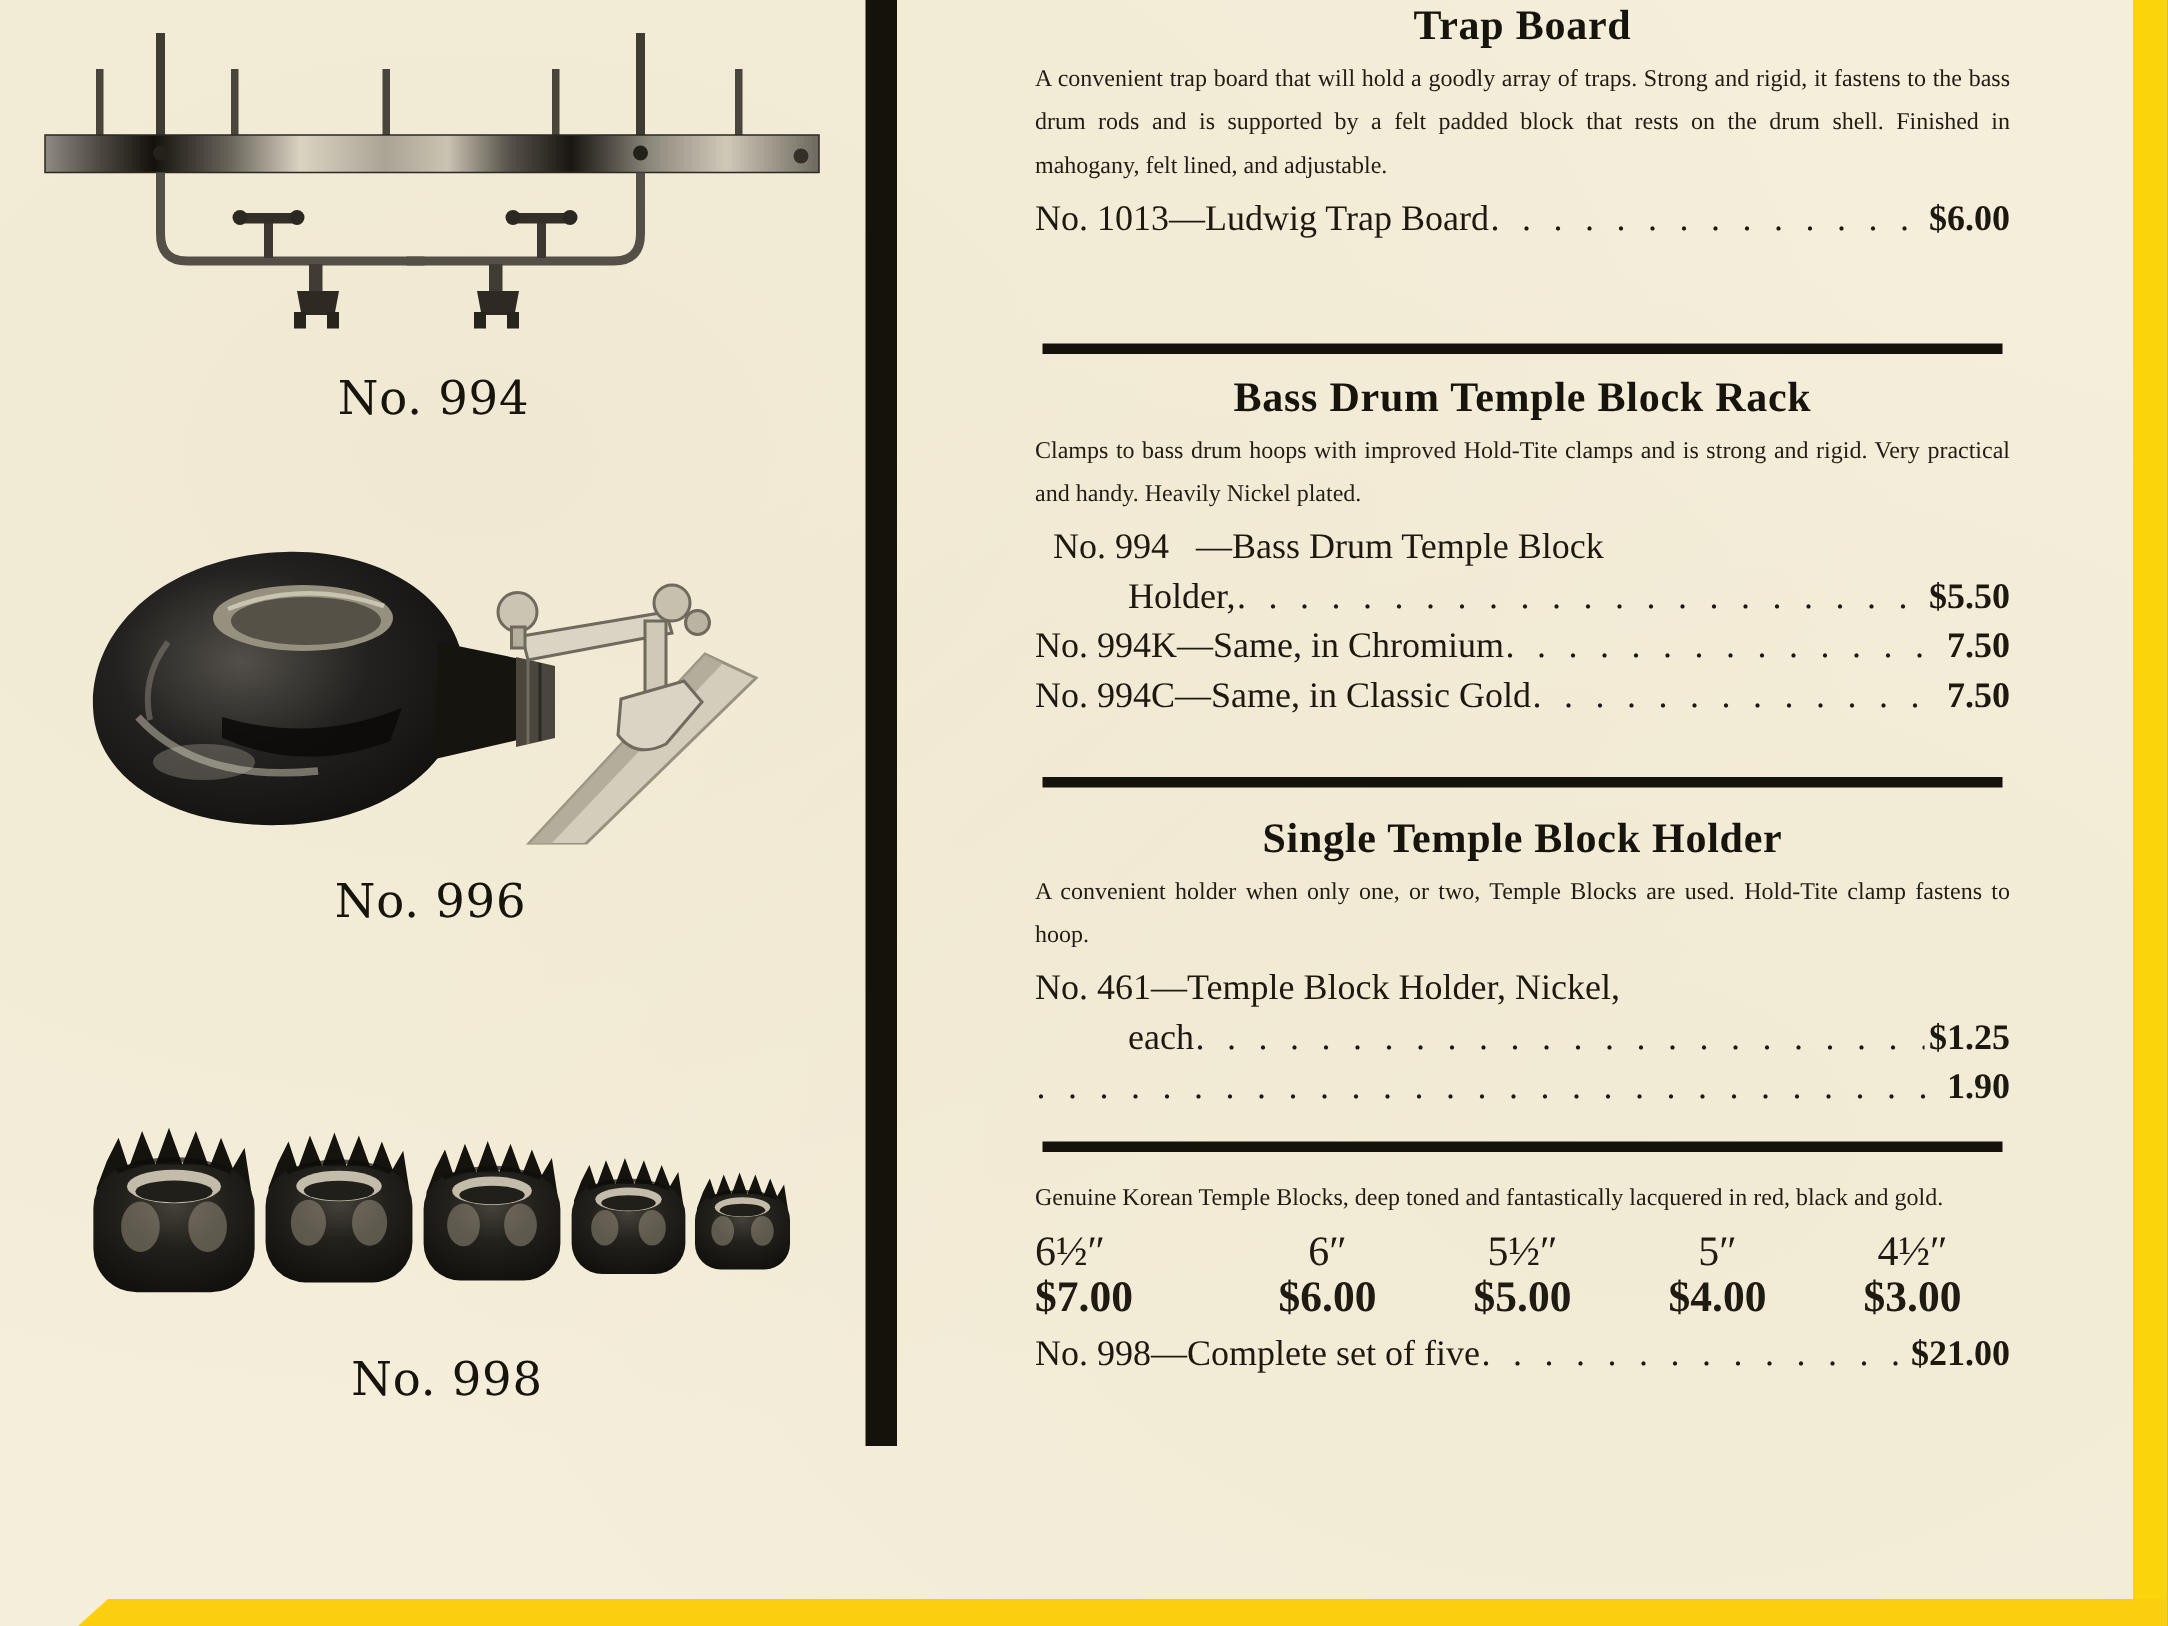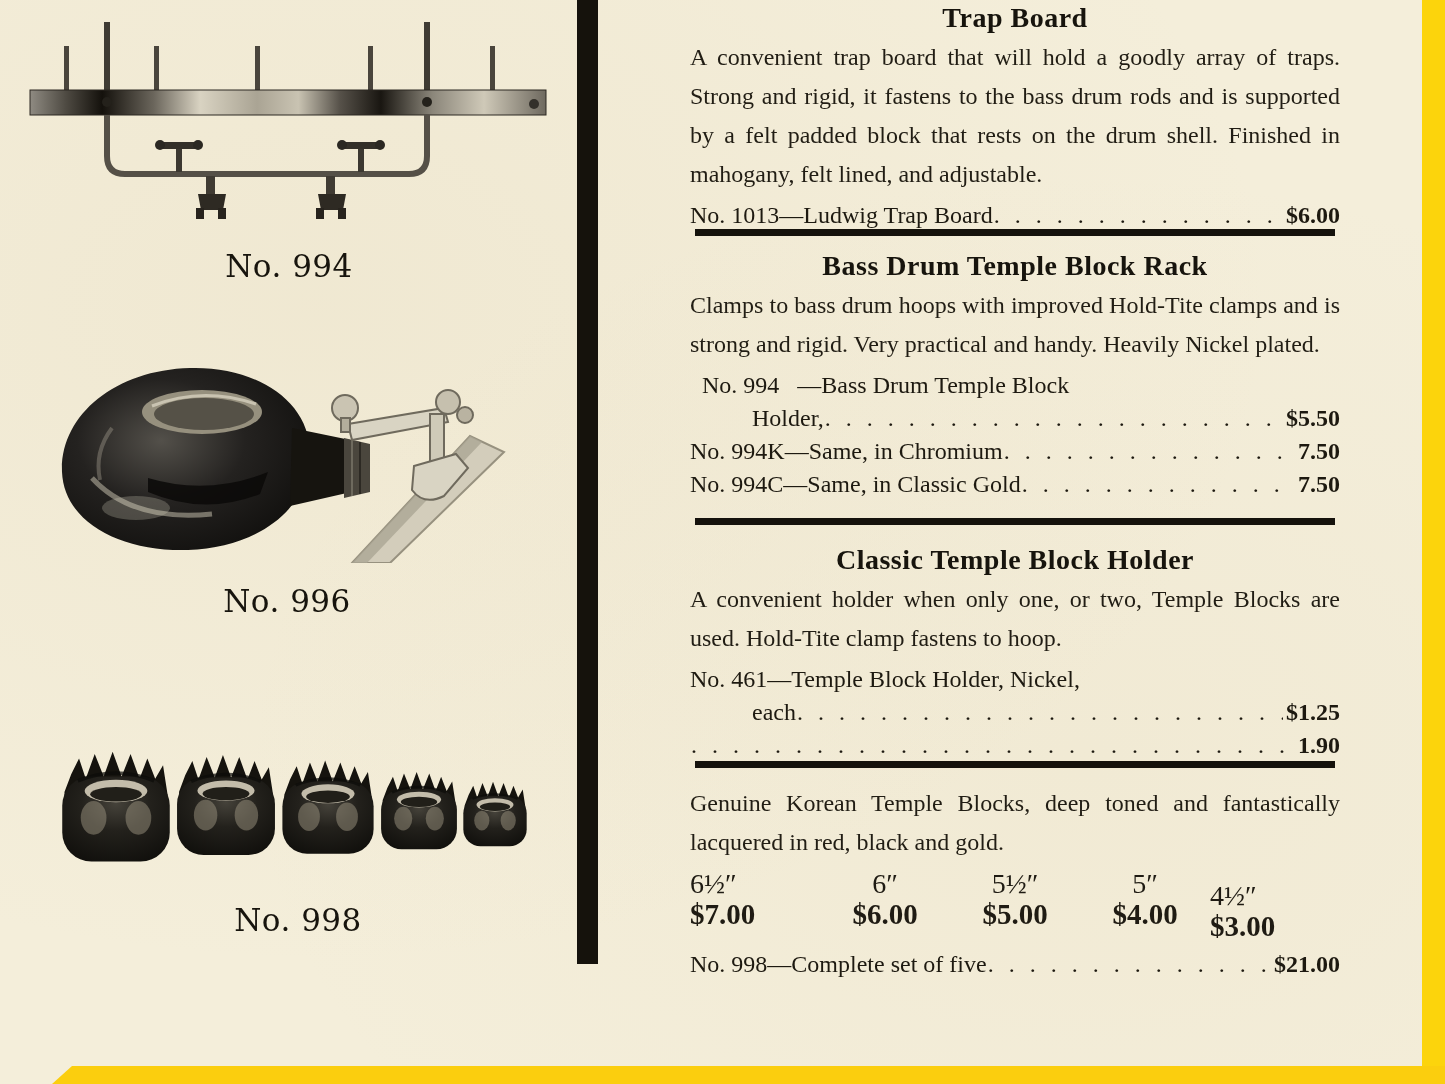--- a/index.html
+++ b/index.html
@@ -25,33 +25,33 @@
   .fig996{left:52px;top:358px;width:470px;}
   .fig998{left:58px;top:736px;width:480px;}
   
   .rcol{position:absolute;left:690px;top:0;width:650px;}
   .sect{position:absolute;left:0;width:650px;font-family:Liberation Serif, serif;}
   .s1{top:0;} .s2{top:250px;} .s3{top:544px;} .s4{top:780px;}
   .rule{position:absolute;left:5px;width:640px;height:7px;background:#15120c;}
   .r1{top:229px;} .r2{top:518px;} .r3{top:761px;}
   h2.shead{margin:0;font-size:28px;line-height:32px;font-weight:bold;text-align:center;
     letter-spacing:.5px;color:#17140d;}
-  p.sbody{margin:4px 0 0 0;font-size:24px;line-height:39px;text-align:justify;color:#211d14;}
+  p.sbody{margin:4px 0 0 0;font-size:16px;line-height:29px;text-align:justify;color:#211d14;}
   .plines{margin-top:5px;}
   .pline{display:flex;align-items:baseline;font-size:24px;line-height:33px;color:#1d1910;}
   .pl-label{white-space:pre;}
   .pl-price{font-weight:bold;white-space:pre;}
   .dots{flex:1;overflow:hidden;white-space:nowrap;letter-spacing:4.5px;margin:0 3px 0 1px;}
   .ind{padding-left:62px;}
   .shift{padding-left:12px;}
   
   .sztable{display:flex;margin-top:8px;}
   .szcol{flex:1;text-align:center;}
   .szcol:first-child{text-align:left;}
-  .szcol:last-child{text-align:left;margin-top:12px;}
+  .szcol:last-child{text-align:center;}
   .sz{font-size:28px;line-height:28px;}
   .szp{font-size:29px;line-height:32px;font-weight:bold;}
   .final{margin-top:6px;}
 </style>
 </head>
 <body>
 
 <div class="page">
 
   <figure class="fig fig994" style="margin:0;">
@@ -215,21 +215,21 @@
         <div class="pline">
           <span class="pl-label">No. 994C—Same, in Classic Gold</span>
           <span class="dots">. . . . . . . . . . . . . . . . . . . . . . . . . . . . . . . . . . . . . . . . . . . . . . . . . .</span>
           <span class="pl-price">7.50</span>
         </div>
       </div>
     </div>
     <div class="rule r2"></div>
 
     <div class="sect s3">
-      <h2 class="shead">Classic Temple Block Holder</h2>
+      <h2 class="shead">Single Temple Block Holder</h2>
       <p class="sbody">A convenient holder when only one, or two, Temple Blocks are used.  Hold-Tite clamp fastens to hoop.</p>
       <div class="plines">
         <div class="pline">
           <span class="pl-label">No. 461—Temple Block Holder, Nickel,</span>
         </div>
         <div class="pline ind">
           <span class="pl-label">each</span>
           <span class="dots">. . . . . . . . . . . . . . . . . . . . . . . . . . . . . . . . . . . . . . . . . . . . . . . . . .</span>
           <span class="pl-price">$1.25</span>
         </div>

